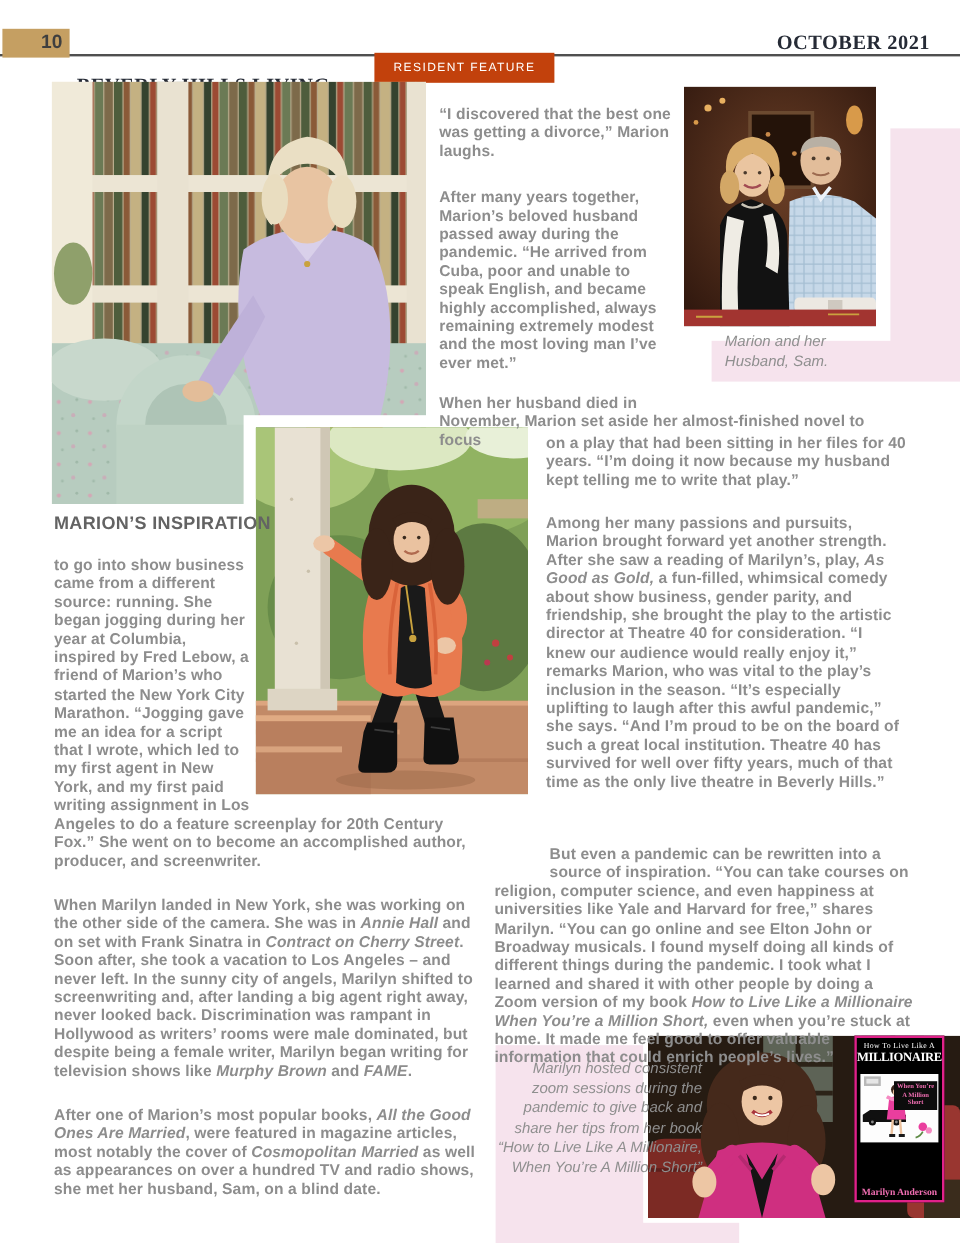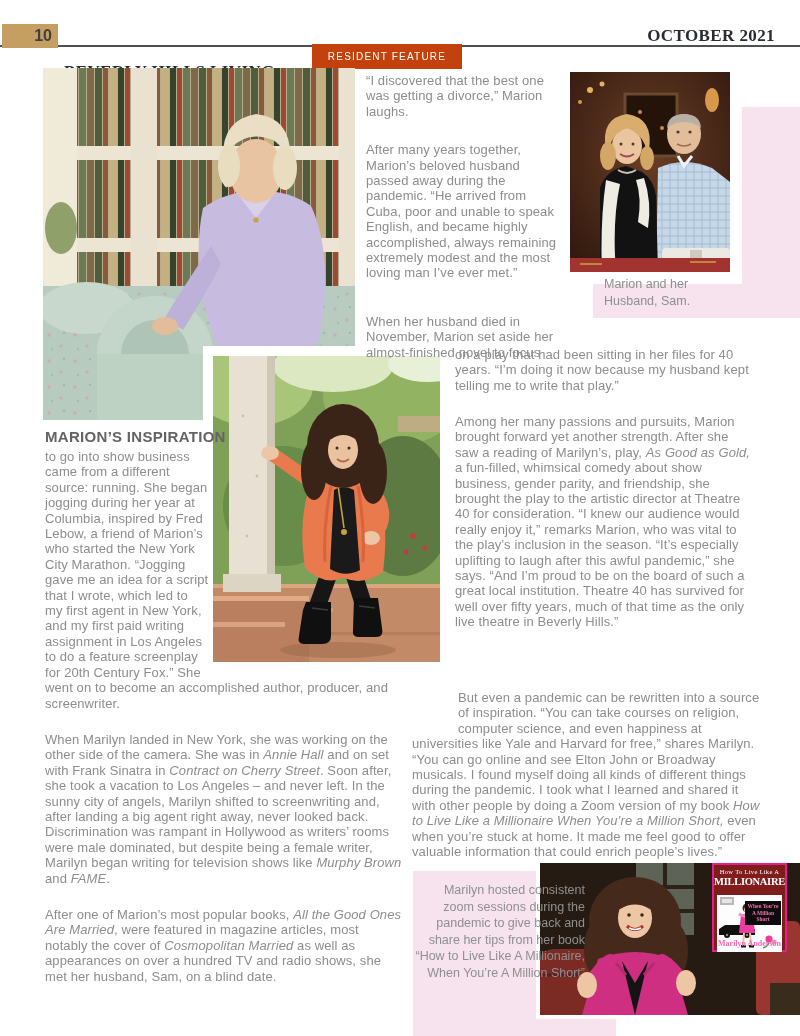--- a/index.html
+++ b/index.html
@@ -25,42 +25,42 @@
   
   .photo{position:absolute;overflow:hidden;}
   .photo svg{display:block;}
   .photo-marion{left:43px;top:68px;width:312px;height:352px;z-index:2;}
   .photo-orange{left:213px;top:356px;width:227px;height:306px;z-index:3;box-shadow:0 0 0 10px #fff;}
   .photo-couple{left:570px;top:72px;width:160px;height:200px;z-index:2;box-shadow:0 0 0 12px #fff;}
   .photo-zoomcall{left:540px;top:863px;width:260px;height:152px;z-index:2;box-shadow:0 0 0 4px #fff;}
 
   
   .body-text{color:#8d8d8d;font-size:13px;line-height:15.4px;letter-spacing:.1px;}
-  .body-text p{margin:2px 0 21px 0;}
+  .body-text p{margin:16px 0 21px 0;font-weight:bold;}
   .it{font-style:italic;}
   .sec-heading{position:absolute;left:45px;top:428px;z-index:4;font-size:15px;font-weight:bold;
                color:#636363;letter-spacing:.3px;}
   .left-flow{position:absolute;left:45px;top:447px;width:360px;z-index:4;}
   .sp-r{float:right;width:196px;height:226px;}
   .rc-top{position:absolute;left:366px;top:71px;width:197px;z-index:4;}
   .rc-top p:first-child{margin-bottom:23px;}
   .rc-mid-a{position:absolute;left:366px;top:312px;width:393px;z-index:4;}
   .rc-mid-a .sp-r2{float:right;width:192px;height:18px;}
   .rc-mid-b{position:absolute;left:455px;top:345px;width:305px;z-index:4;}
   .rc-among{position:absolute;left:455px;top:412px;width:300px;z-index:4;}
   .rc-but{position:absolute;left:412px;top:688px;width:350px;z-index:4;}
   .rc-but .sp-l{float:left;width:46px;height:34px;}
 
   
-  .caption{position:absolute;z-index:4;color:#8f8f8f;font-size:12.5px;line-height:16.5px;}
+  .caption{position:absolute;z-index:4;color:#8f8f8f;font-size:12.5px;line-height:16.5px;font-style:italic;}
   .cap-couple{left:604px;top:276px;width:130px;text-align:left;}
   .cap-zoom{left:413px;top:882px;width:172px;text-align:right;}
 
   
-  .book{position:absolute;left:712px;top:863px;width:75px;height:89px;z-index:5;background:#7f1d1d;
+  .book{position:absolute;left:712px;top:863px;width:75px;height:139px;z-index:5;background:#000000;
         border:2px solid #e0218a;box-sizing:border-box;}
   .book-topline{color:#fff;font-family:"Liberation Serif","DejaVu Serif",serif;font-size:6.5px;
                 text-align:center;letter-spacing:.3px;margin-top:3px;white-space:nowrap;}
   .book-title{color:#fff;font-family:"Liberation Serif","DejaVu Serif",serif;font-weight:bold;
               font-size:10.5px;text-align:center;letter-spacing:-.3px;margin-top:1px;white-space:nowrap;}
   .book-mid{position:absolute;left:3px;top:30px;width:65px;height:57px;background:#fdfdfd;}
   .book-sub{position:absolute;right:1px;top:6px;width:34px;background:#0c0c0c;color:#f06eb2;
             font-size:5.5px;line-height:6.5px;font-weight:bold;text-align:center;padding:2px 1px;
             font-family:"Liberation Serif","DejaVu Serif",serif;}
   .book-author{position:absolute;left:0;bottom:2px;width:100%;text-align:center;color:#f06eb2;

